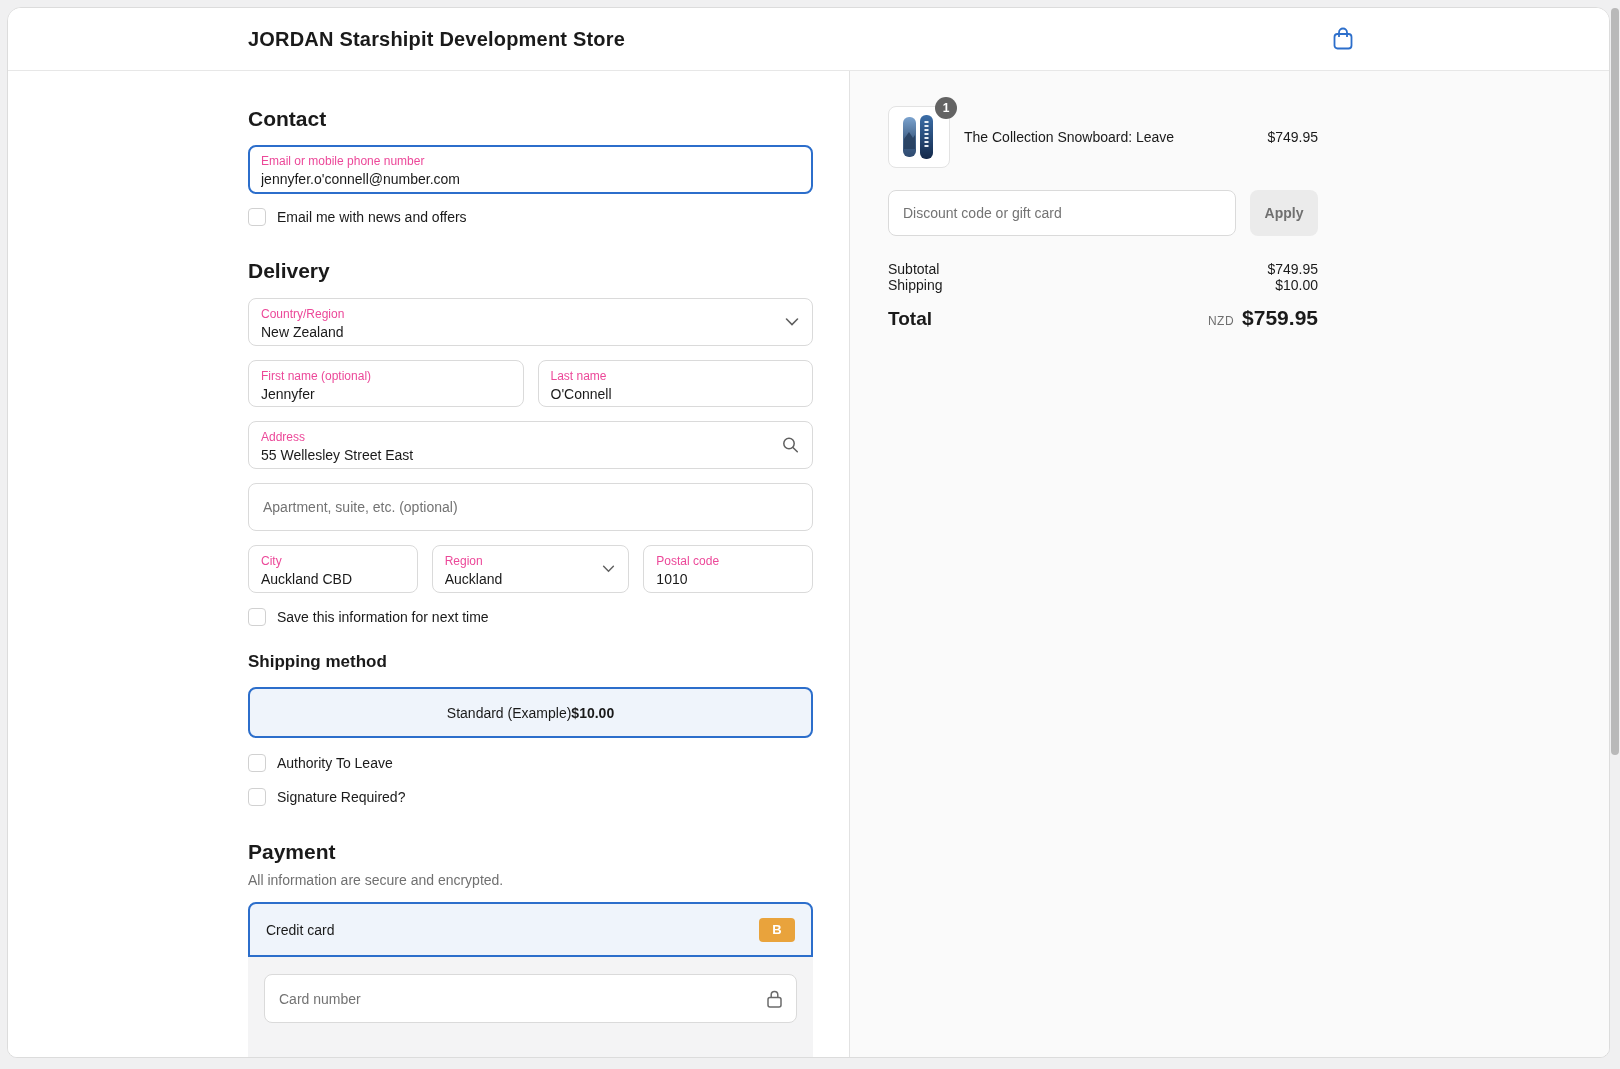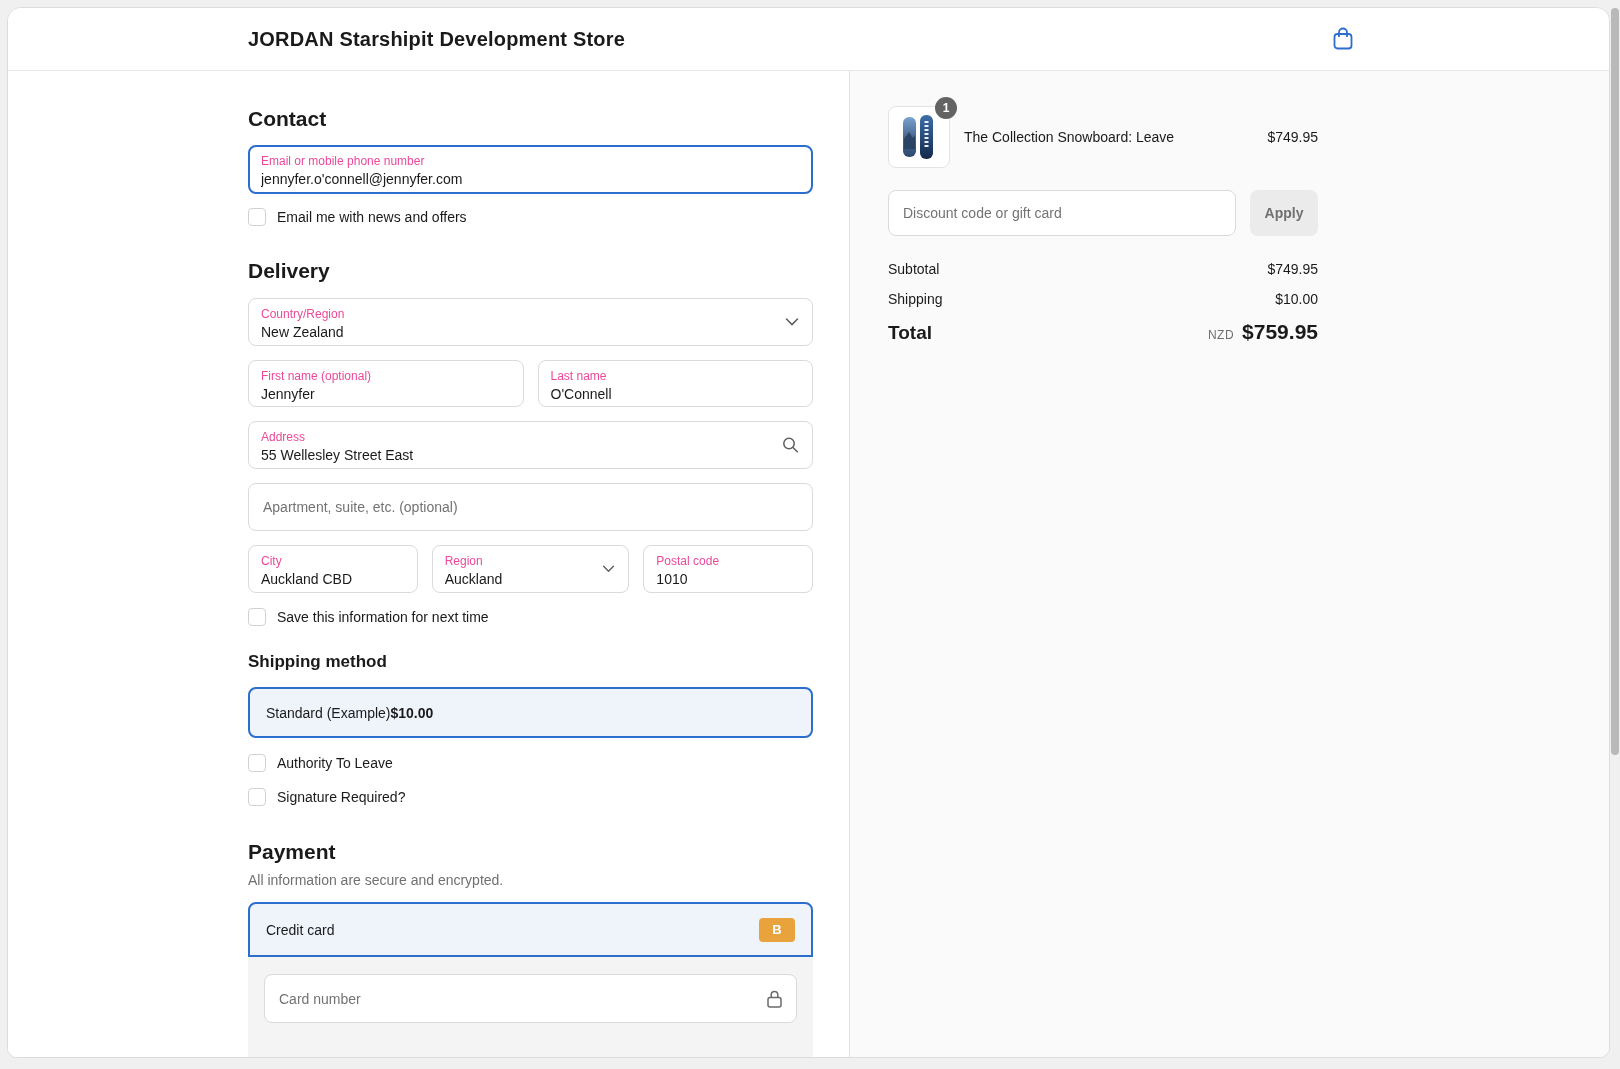--- a/index.html
+++ b/index.html
@@ -73,21 +73,21 @@
     width:18px; height:18px; flex:0 0 18px;
     border:1.5px solid #d1d1d1; border-radius:4px; background:#fff;
   }
   .check-row .clabel { font-size:14px; color:#1a1a1a;text-align:right; }
 
   
   .ship-option {
     margin-top:15px;
     height:51px;
     border:2px solid #2c6ecb; border-radius:8px; background:#eff4fb;
-    display:flex; align-items:center; justify-content:flex-start;
+    display:flex; align-items:center; justify-content:center;
     padding:0 16px;
     cursor:pointer;
   }
   .ship-option .sname { font-size:14px; }
   .ship-option .sprice { font-size:14px; font-weight:bold; }
 
   
   .pay-sub { font-size:14px; color:#707070; margin-top:8px; }
   .pay-head {
     margin-top:14px; height:55px;
@@ -127,21 +127,21 @@
   .apply-btn {
     flex:0 0 68px; height:46px;
     background:#ebebeb; border:none; border-radius:8px;
     color:#707070; font-size:14px; font-weight:bold;
     font-family:"Liberation Sans","DejaVu Sans",sans-serif;
     cursor:pointer;
   }
 
   .totals { margin-top:25px; }
   .t-row { display:flex; justify-content:space-between; align-items:baseline; font-size:14px; }
-  .t-row + .t-row { margin-top:14px; }
+  .t-row + .t-row { margin-top:0; }
   .t-row.total { margin-top:13px; }
   .t-row.total .t-label { font-size:19px; font-weight:bold; }
   .t-total-right { display:flex; align-items:baseline; gap:8px; }
   .t-cur { font-size:12px; color:#707070; letter-spacing:.5px; }
   .t-big { font-size:21px; font-weight:bold; }
 
   
   .sb-track { position:absolute; right:0; top:0; width:10px; height:1069px; }
   .sb-thumb { position:absolute; right:1px; top:8px; width:8px; height:747px; background:#b9b9b9; border-radius:4px; }
 
@@ -164,21 +164,21 @@
 
   <div class="content">
 
     <div class="col-left">
       <div class="left-inner">
 
         <h2 class="sec">Contact</h2>
 
         <div class="field focused mt14">
           <span class="flabel">Email or mobile phone number</span>
-          <span class="fvalue">jennyfer.o'connell@jennyfer.com</span>
+          <span class="fvalue">jennyfer.o'connell@number.com</span>
         </div>
 
         <div class="check-row">
           <span class="cbox"></span>
           <span class="clabel">Email me with news and offers</span>
         </div>
 
         <h2 class="sec" style="margin-top:33px;">Delivery</h2>
 
         <div class="field h48 has-ico" style="margin-top:15px;">

